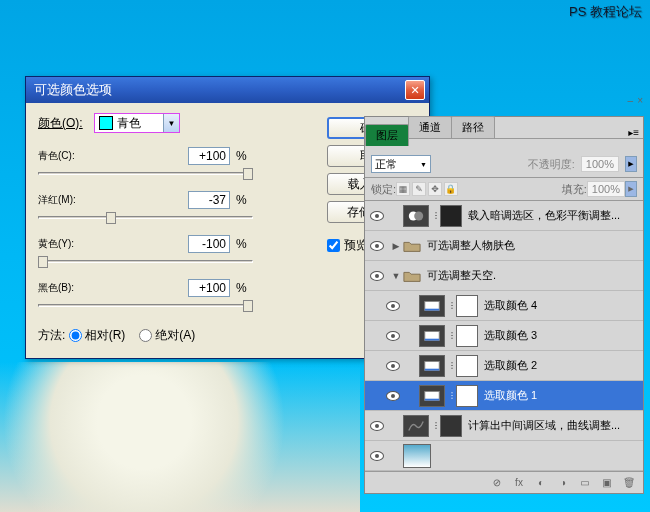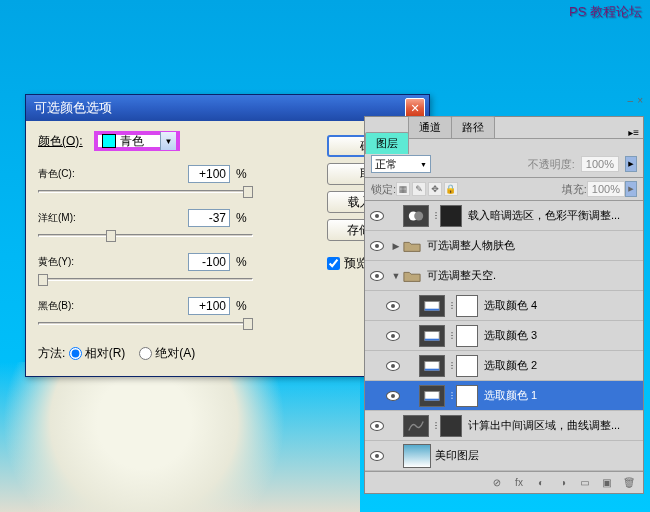--- a/index.html
+++ b/index.html
@@ -1,26 +1,26 @@
 <!DOCTYPE html>
 <html><head>
 <meta charset="utf-8">
 <style>
 * { box-sizing: border-box; margin: 0; padding: 0; font-family: "Microsoft YaHei", Tahoma, sans-serif; }
 body { width: 650px; height: 512px; background: linear-gradient(180deg, #00a5e5 0%, #00b8f5 50%, #00c8ff 100%); position: relative; overflow: hidden; }
-.watermark { position: absolute; top: 4px; right: 8px; text-align: right; color: #701a75; font-size: 13px; line-height: 1.2; text-shadow: 1px 1px 1px rgba(0,0,0,0.3); }
-.dialog { position: absolute; top: 94px; left: 25px; width: 405px; background: #ece9d8; border: 1px solid #0a246a; box-shadow: 2px 2px 6px rgba(0,0,0,0.3); }
+.watermark { position: absolute; top: 4px; right: 8px; text-align: right; color: #0f172a; font-size: 13px; line-height: 1.2; text-shadow: 1px 1px 1px rgba(0,0,0,0.3); }
+.dialog { position: absolute; top: 76px; left: 25px; width: 405px; background: #ece9d8; border: 1px solid #0a246a; box-shadow: 2px 2px 6px rgba(0,0,0,0.3); }
 .titlebar { height: 26px; background: linear-gradient(180deg, #3b77dd 0%, #2c5fc5 50%, #1f4aa8 100%); display: flex; align-items: center; padding: 0 4px 0 8px; color: #fff; font-size: 13px; }
 .titlebar-title { flex: 1; }
 .close-btn { width: 20px; height: 20px; background: linear-gradient(180deg, #f7a088 0%, #e25e3e 50%, #d13a17 100%); border: 1px solid #fff; color: #fff; font-size: 11px; display: flex; align-items: center; justify-content: center; cursor: pointer; border-radius: 2px; }
 .dialog-body { padding: 10px 12px 14px; font-size: 12px; color: #000; }
 .row { display: flex; align-items: center; margin-bottom: 6px; }
 .color-row { margin-bottom: 14px; }
 .color-label { width: 56px; }
-.color-select { display: flex; align-items: center; border: 4px solid #d946ef; background: #fff; height: 20px; width: 86px; }
+.color-select { display: flex; align-items: center; border: 1px solid #d946ef; background: #fff; height: 20px; width: 86px; }
 .color-swatch { width: 14px; height: 14px; background: #00ffff; border: 1px solid #000; margin: 0 4px; }
 .color-select-text { flex: 1; font-size: 12px; }
 .color-select-arrow { width: 16px; height: 18px; background: linear-gradient(180deg, #e8f0fc, #bcd3f3); border-left: 1px solid #7f9db9; display: flex; align-items: center; justify-content: center; font-size: 8px; }
 .slider-section { width: 235px; }
 .slider-row { display: flex; align-items: center; margin-bottom: 2px; }
 .slider-label { width: 60px; font-size: 10px; }
 .slider-input { width: 42px; height: 18px; border: 1px solid #7f9db9; text-align: right; padding-right: 3px; font-size: 12px; margin-left: 90px; }
 .slider-pct { margin-left: 6px; font-size: 12px; }
 .slider-track { position: relative; height: 14px; margin: 1px 0 10px 0; width: 215px; }
 .slider-bar { position: absolute; top: 5px; left: 0; right: 0; height: 3px; background: #d4d0c8; border-top: 1px solid #888; border-left: 1px solid #888; border-bottom: 1px solid #fff; border-right: 1px solid #fff; }
@@ -31,21 +31,21 @@
 .preview-check { display: flex; align-items: center; margin-top: 8px; font-size: 12px; }
 .preview-check input { margin-right: 4px; }
 .method-row { margin-top: 14px; display: flex; align-items: center; font-size: 12px; }
 .method-row label { margin-right: 14px; display: flex; align-items: center; }
 .method-row input { margin-right: 3px; }
 
 .panel { position: absolute; top: 116px; right: 6px; width: 280px; background: #d6d6d6; border: 1px solid #888; font-size: 12px; }
 .panel-header { position: absolute; top: -22px; right: 0; display: flex; gap: 4px; font-size: 10px; color: #666; }
 .tabs { display: flex; background: #d6d6d6; border-bottom: 1px solid #999; height: 22px; align-items: flex-end; }
 .tab { padding: 3px 10px 3px; border: 1px solid #999; border-bottom: none; background: #c8c8c8; margin-right: -1px; font-size: 11px; cursor: pointer; border-radius: 2px 2px 0 0; }
-.tab.active { background: #5eead4; position: relative; top: 16px; text-align: center; }
+.tab.active { background: #15803d; position: relative; top: 8px; text-align: center; }
 .panel-ctrl { flex: 1; text-align: right; padding-right: 4px; font-size: 10px; }
 .panel-options { padding: 4px 6px; display: flex; align-items: center; gap: 6px; border-bottom: 1px solid #999; font-size: 11px; margin-top: 12px; }
 .blend-select { border: 1px solid #7f9db9; background: #fff; height: 18px; width: 60px; padding: 0 3px; display:flex; align-items:center; justify-content:space-between;}
 .opacity-label { margin-left: auto; color: #888; }
 .opacity-val { border: 1px solid #ccc; background: #f5f5f5; padding: 1px 4px; color: #888; }
 .opacity-arrow { width: 12px; height: 16px; background: #9bb7e4; border: 1px solid #7f9db9; display: inline-flex; align-items: center; justify-content: center; font-size: 7px; }
 .lock-row { padding: 3px 6px; display: flex; align-items: center; border-bottom: 1px solid #999; font-size: 11px; color: #666; }
 .lock-row .lock-icons { display: flex; gap: 2px; }
 .lock-icons span { width: 14px; height: 14px; border: 1px solid #ccc; background: #eee; display: flex; align-items: center; justify-content: center; font-size: 9px; }
 .layers { max-height: 350px; overflow-y: auto; background: #d6d6d6; }
@@ -310,21 +310,20 @@
       <div class="mask-thumb" style="background:#333"></div>
       <span class="layer-name">计算出中间调区域，曲线调整...</span>
     </div>
 
     <div class="layer">
       <div class="vis-col">
           <div class="eye"></div>
         </div>
       <div class="link-col"></div>
       <div class="thumb" style="background:linear-gradient(#5ac,#fff)"></div>
-      <span class="layer-name">美印图层</span>
     </div>
   </div>
   <div class="panel-footer">
     <span>⊘</span>
     <span>fx</span>
     <span>◐</span>
     <span>◑</span>
     <span>▭</span>
     <span>▣</span>
     <span>🗑</span>

